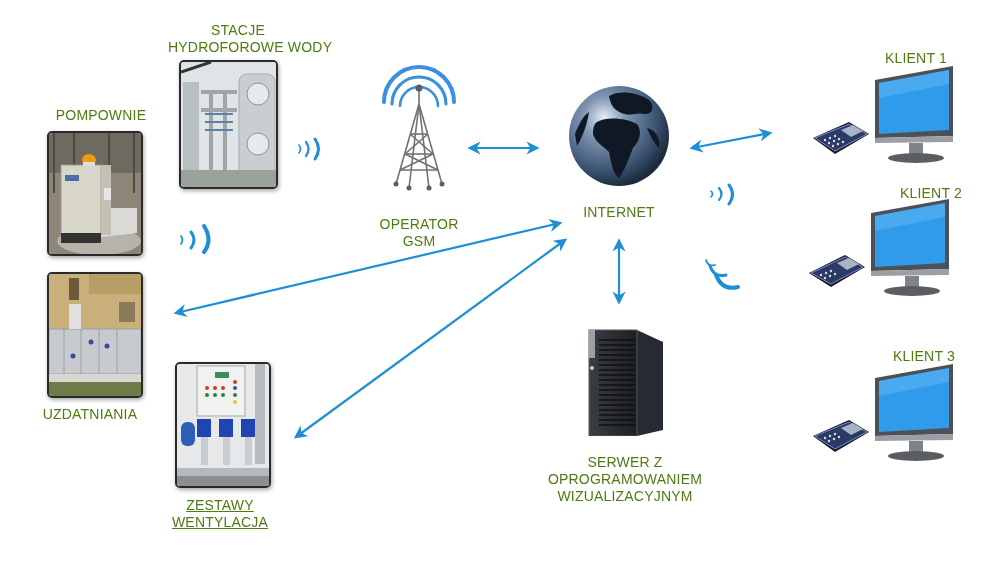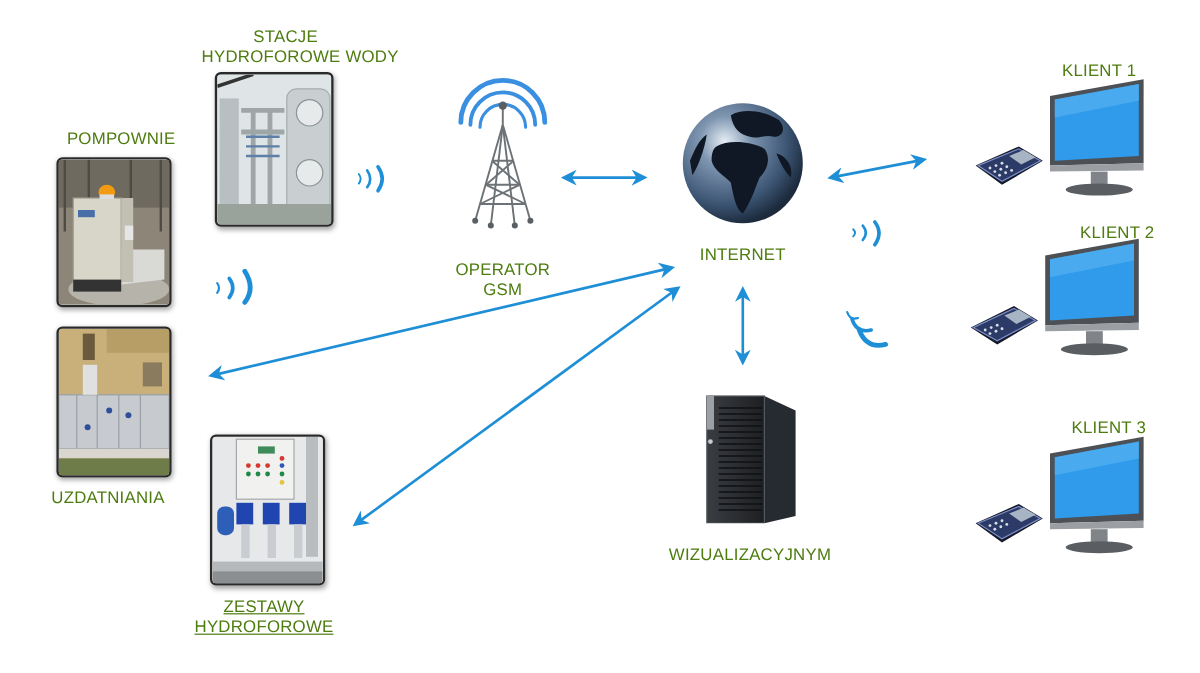--- a/index.html
+++ b/index.html
@@ -125,21 +125,21 @@
     <rect x="42" y="55" width="14" height="18" fill="#2145b0"></rect>
       <rect x="46" y="73" width="7" height="28" fill="#c9cdd1"></rect>
     <rect x="64" y="55" width="14" height="18" fill="#2145b0"></rect>
       <rect x="68" y="73" width="7" height="28" fill="#c9cdd1"></rect>
     <rect x="0" y="104" width="92" height="8" fill="#b5b9bc"></rect>
     <rect x="0" y="112" width="92" height="10" fill="#8c8f91"></rect>
   </svg>
 </div>
 <div class="lbl" style="left:155px;top:497px;width:130px;text-decoration:underline;">
   <div>ZESTAWY</div>
-  <div>HYDROFOROWE</div>
+  <div>WENTYLACJA</div>
 </div>
 
 <svg class="abs" style="left:374px;top:58px;" width="90" height="140">
   <g fill="none" stroke="#3a8fe0" stroke-linecap="round">
     <path d="M10,44 A35,35 0 0 1 80,44" stroke-width="4"></path>
     <path d="M18,46 A27,27 0 0 1 72,46" stroke-width="3.2"></path>
     <path d="M26,48 A19,19 0 0 1 64,48" stroke-width="2.6"></path>
   </g>
   <g stroke="#6d7276" stroke-width="1.6" fill="none">
     <line x1="45" y1="30" x2="45" y2="46"></line>
@@ -209,20 +209,22 @@
     <line x1="14" y1="74" x2="50" y2="74"></line>
       <line x1="14" y1="79" x2="50" y2="79"></line>
       <line x1="14" y1="84" x2="50" y2="84"></line>
     <line x1="14" y1="89" x2="50" y2="89"></line>
       <line x1="14" y1="94" x2="50" y2="94"></line>
       <line x1="14" y1="99" x2="50" y2="99"></line>
   </g>
   <circle cx="7" cy="42" r="2" fill="#c8ccd0"></circle>
 </svg>
 <div class="lbl" style="left:545px;top:454px;width:160px;">
+  <div>SERWER Z</div>
+  <div>OPROGRAMOWANIEM</div>
   <div>WIZUALIZACYJNYM</div>
 </div>
 
 <div class="abs" style="left:805px;top:48px;width:175px;height:120px;">
   <div class="lbl" style="left:76px;top:2px;width:70px;">KLIENT 1</div>
   <svg class="abs" style="left:0;top:16px;" width="175" height="100">
     <g>
       <polygon points="8,74 44,58 64,70 30,90" fill="#15192a"></polygon>
       <polygon points="10,74 44,60 62,70 30,87" fill="#2b3a66" stroke="#7d8fc8" stroke-width="1"></polygon>
       <polygon points="36,66 48,61 58,67 46,73" fill="#a7b4c4"></polygon>

